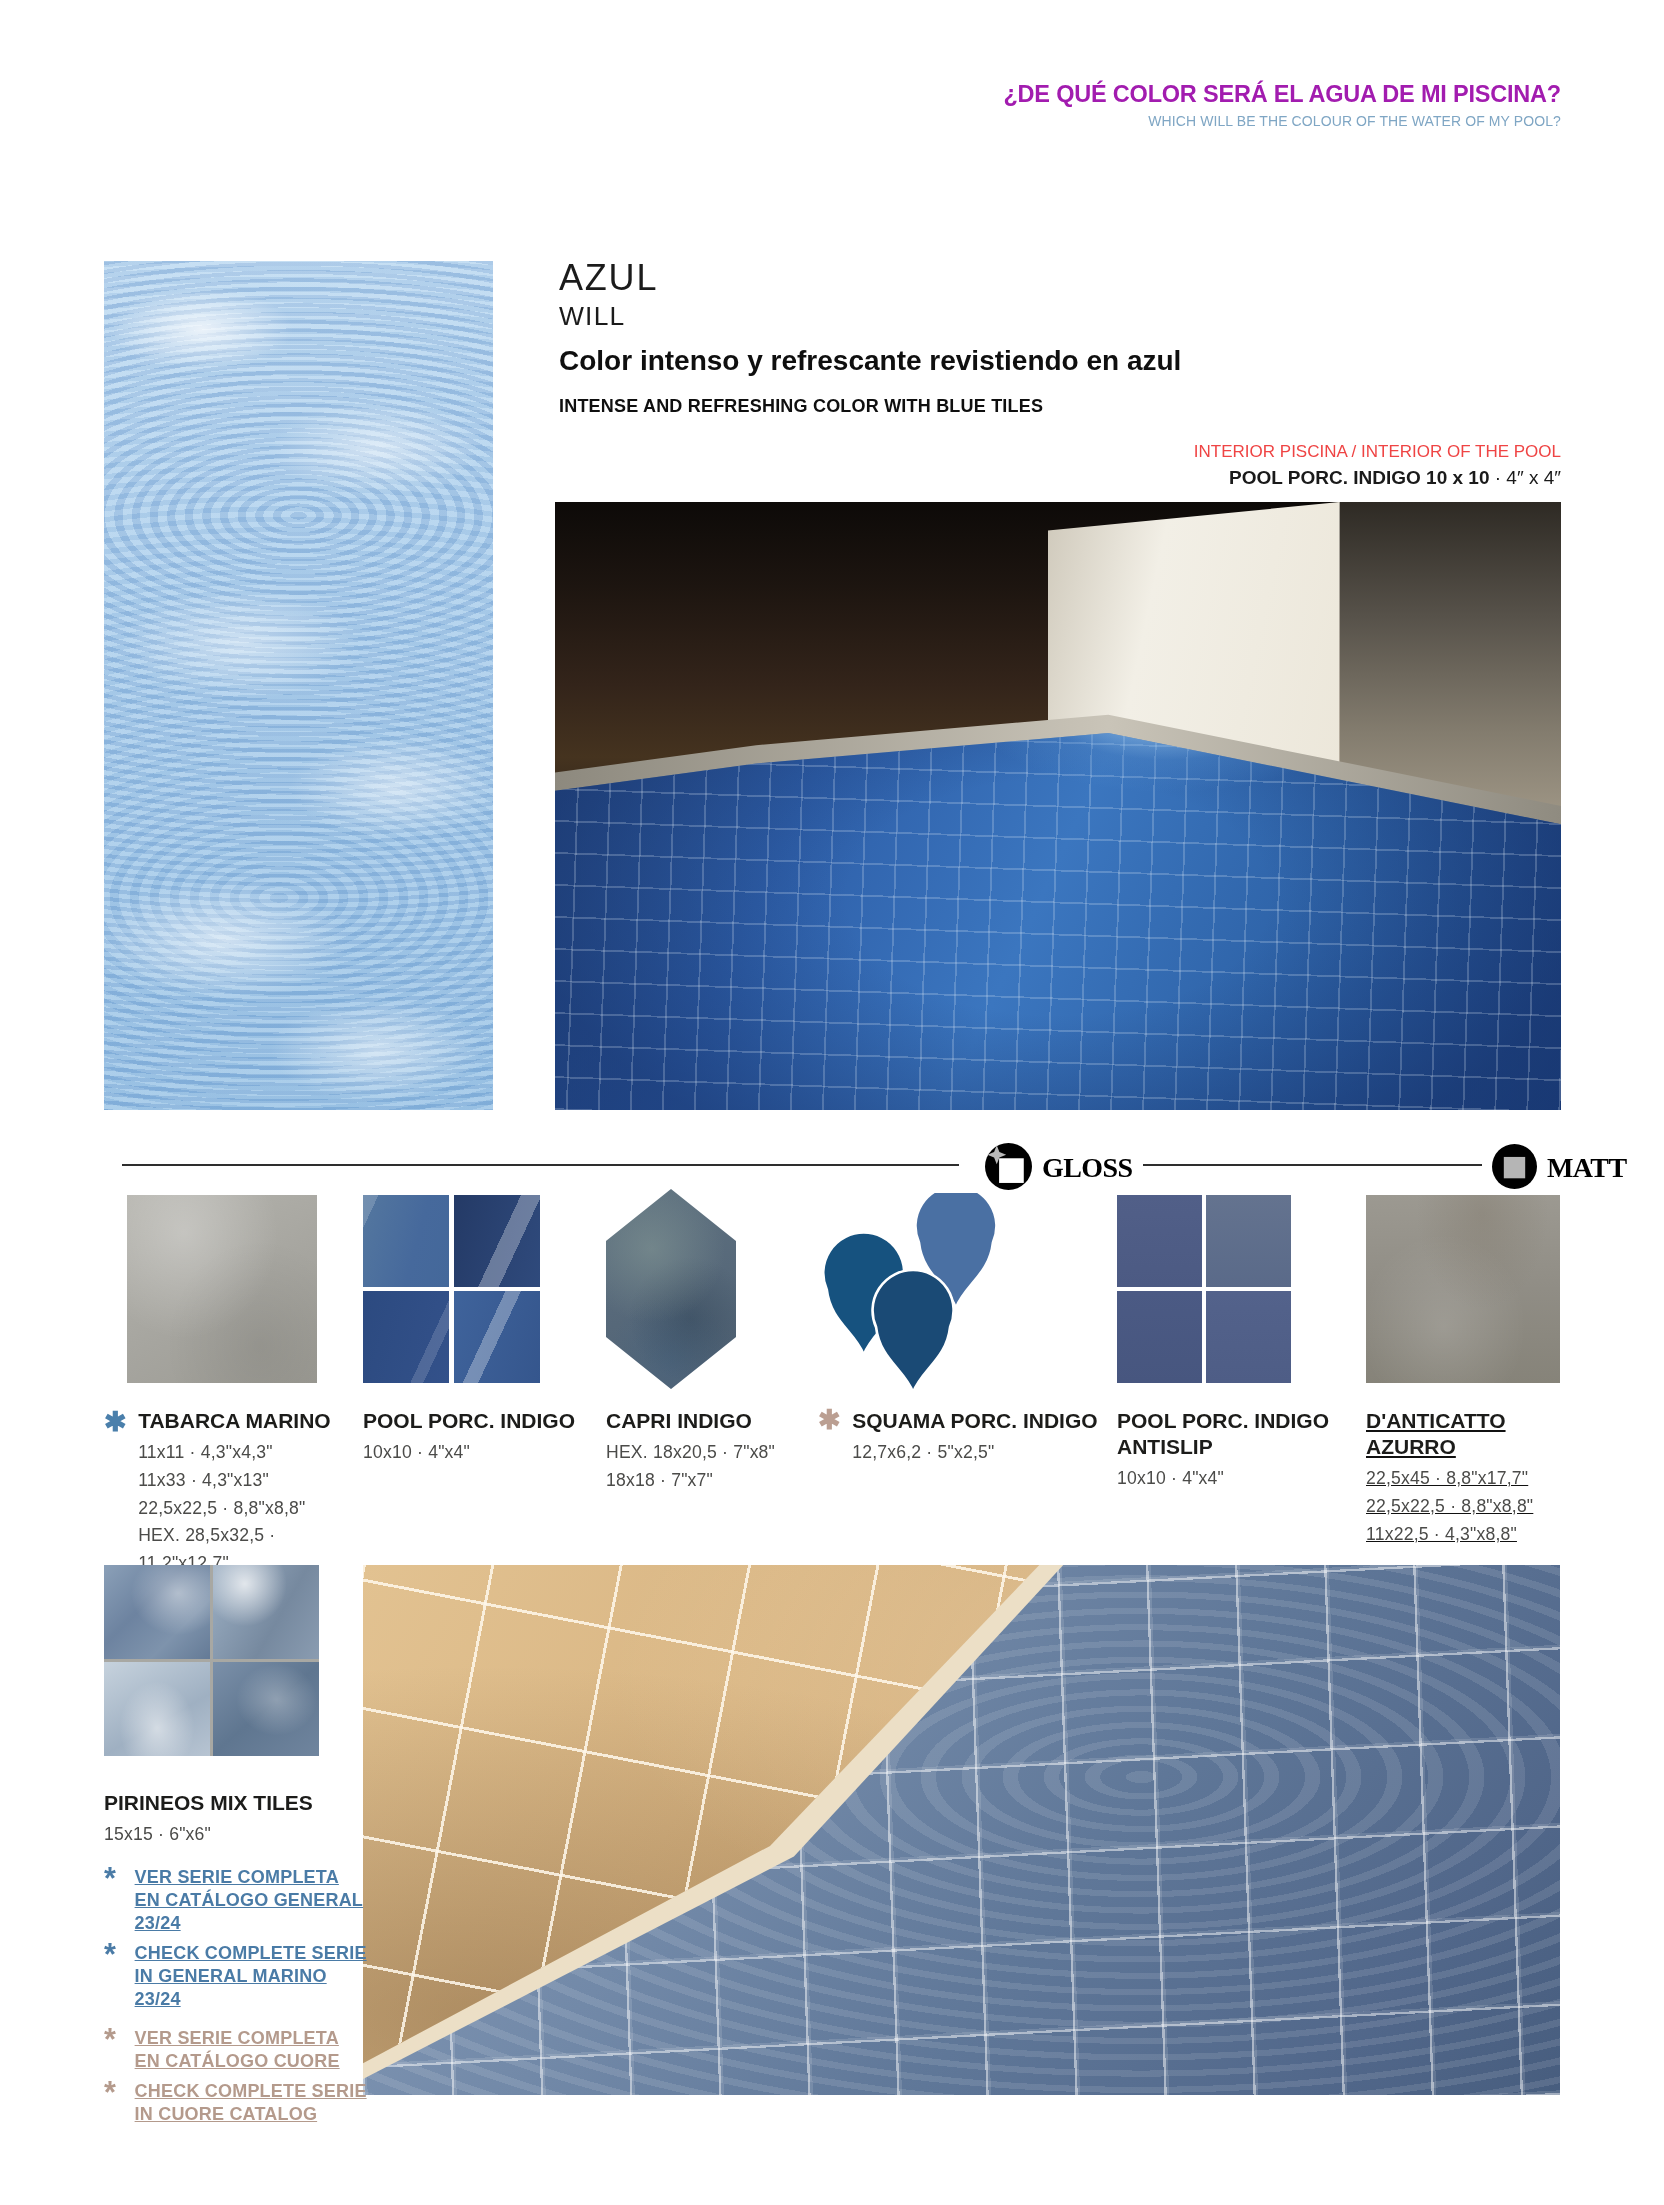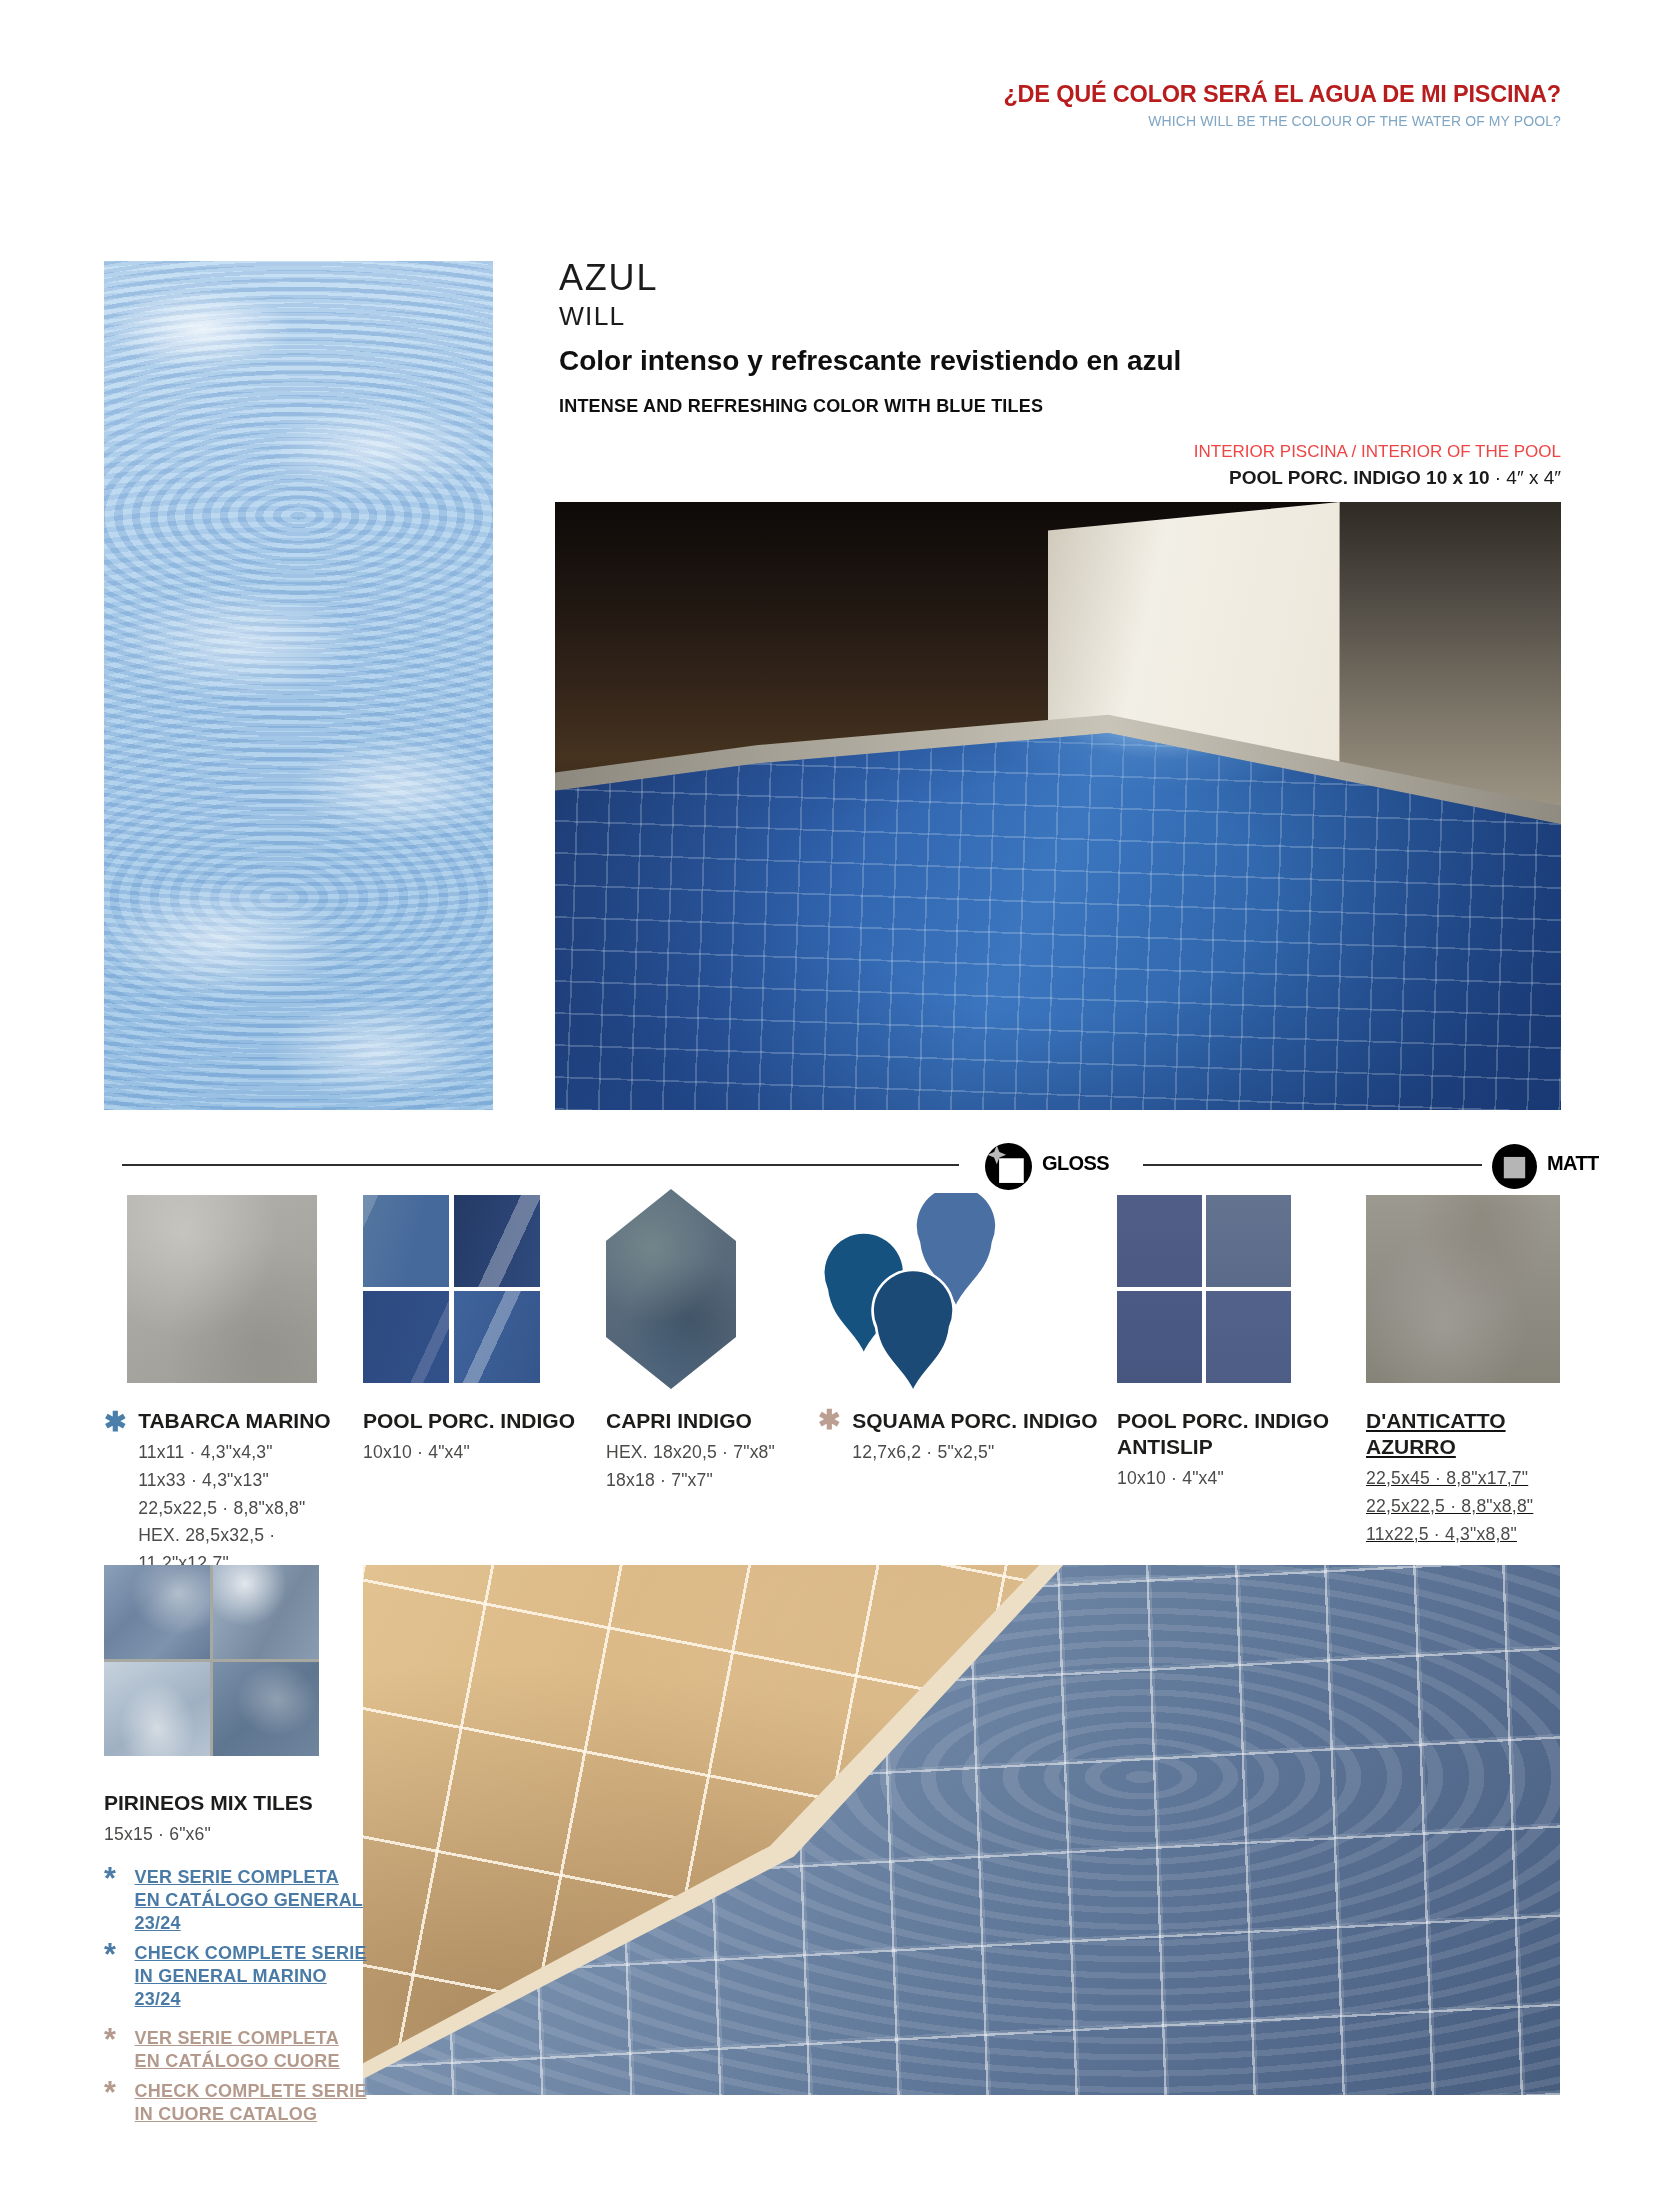--- a/index.html
+++ b/index.html
@@ -2,21 +2,21 @@
 <html style="font-size:9.4px"><head>
 <meta charset="utf-8">
 <style>
   html,body{margin:0;padding:0;background:#ffffff;}
   .page{position:relative;width:1665px;height:2205px;background:#fff;overflow:hidden;
         font-family:"Liberation Sans",sans-serif;color:#111;}
   .abs{position:absolute;}
 
   
   .header{position:absolute;right:104px;top:81px;text-align:right;}
-  .header-es{font-size:23.5px;font-weight:bold;color:#b91c1c;letter-spacing:-0.2px;}
+  .header-es{font-size:23.5px;font-weight:bold;color:#a21caf;letter-spacing:-0.2px;}
   .header-en{font-size:14px;color:#7fa6c4;letter-spacing:0.1px;margin-top:5.3px;}
 
   
   .azul-block{position:absolute;left:559px;top:257px;}
   .azul{font-size:36px;font-weight:300;letter-spacing:1.8px;color:#1b1b1b;}
   .blue{font-size:26.4px;font-weight:300;letter-spacing:1.2px;color:#1b1b1b;margin-top:2.3px;}
   .headline{position:absolute;left:559px;top:345px;font-size:28px;font-weight:bold;color:#0f0f0f;}
   .subheadline{position:absolute;left:559px;top:396px;font-size:18px;font-weight:bold;color:#0f0f0f;letter-spacing:0.2px;}
 
   .hero-caption{position:absolute;right:104px;top:442px;text-align:right;}
@@ -52,21 +52,21 @@
     background:
       radial-gradient(circle 23.5px at 92% 47%, rgba(255,255,255,.85), transparent 70%),
       radial-gradient(ellipse 305px 141px at 61% 32%, rgba(255,255,255,.95) 0%, rgba(170,215,250,.6) 22%, rgba(90,150,215,.3) 45%, transparent 68%),
       repeating-linear-gradient(92deg, rgba(230,240,250,.22) 0 1.8px, transparent 1.8px 32px),
       repeating-linear-gradient(2deg, rgba(230,240,250,.22) 0 1.8px, transparent 1.8px 32px),
       radial-gradient(ellipse 528px 294px at 50% 65%, rgba(35,80,160,0) 40%, rgba(20,45,100,.55) 100%),
       linear-gradient(115deg,#27497f 0%,#2e5fa9 30%,#3b76bf 52%,#2f64a9 72%,#1f4787 100%);}
 
   
   .rule{position:absolute;height:1.8px;background:#2e2e2e;}
-  .finish-label{position:absolute;font-size:20px;font-weight:bold;color:#000;letter-spacing:-0.6px;}
+  .finish-label{position:absolute;font-size:28px;font-weight:bold;color:#000;letter-spacing:-0.6px;font-family:Liberation Serif, serif;}
 
   
   .swatch{position:absolute;top:1195px;height:188px;}
   .sw-tabarca{left:127px;width:190px;
     background:
       radial-gradient(ellipse at 30% 20%, rgba(255,255,255,.28), transparent 50%),
       radial-gradient(ellipse at 70% 80%, rgba(0,0,0,.08), transparent 50%),
       linear-gradient(150deg,#b5b4ae,#a6a59f 55%,#9b9a93);}
   .tile-grid{display:grid;grid-template-columns:1fr 1fr;grid-template-rows:1fr 1fr;gap:4.1px;}
   .sw-poolporc{left:363px;width:177px;}

